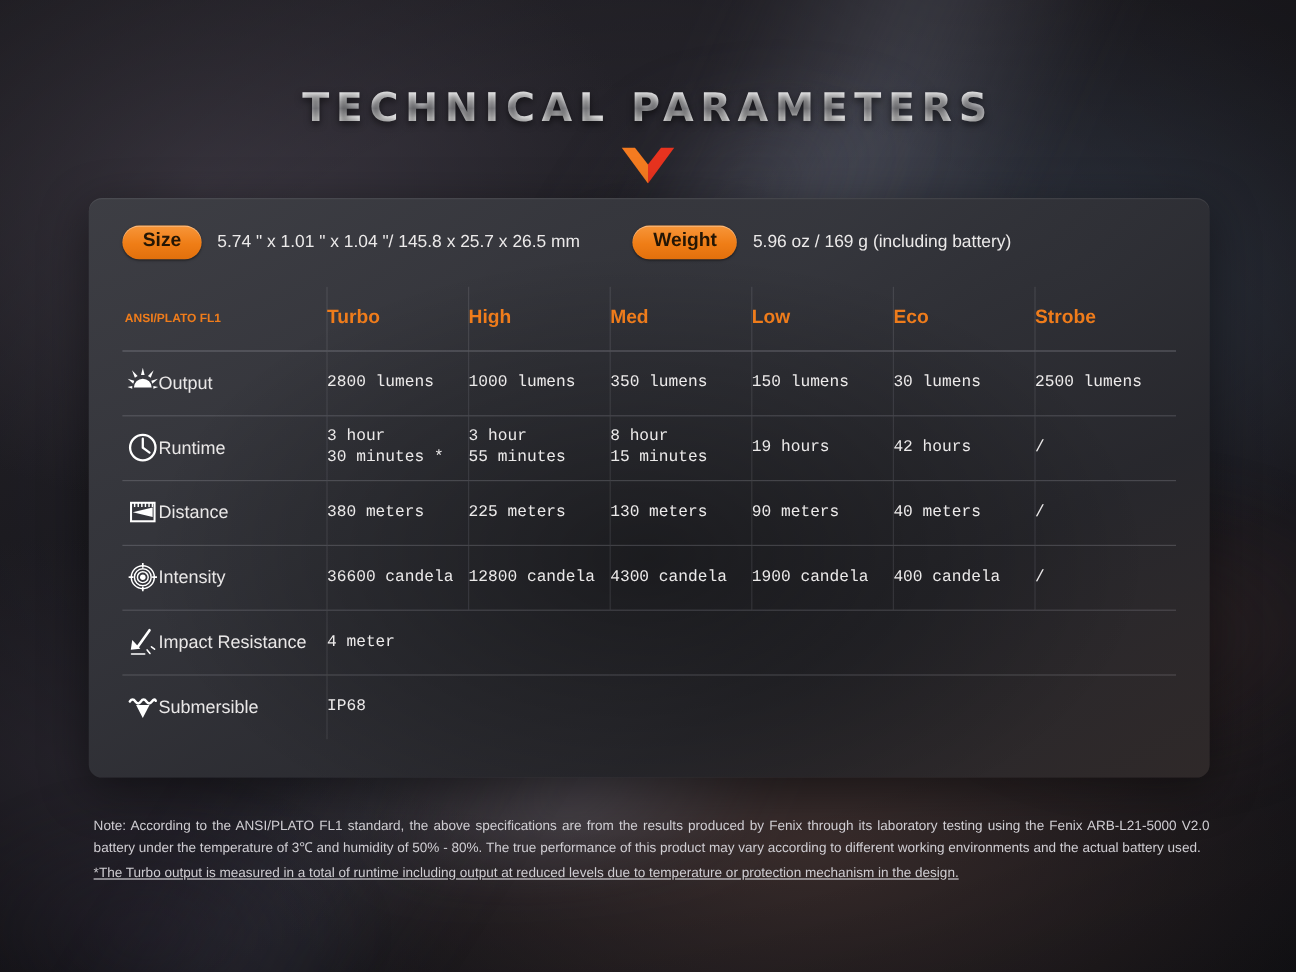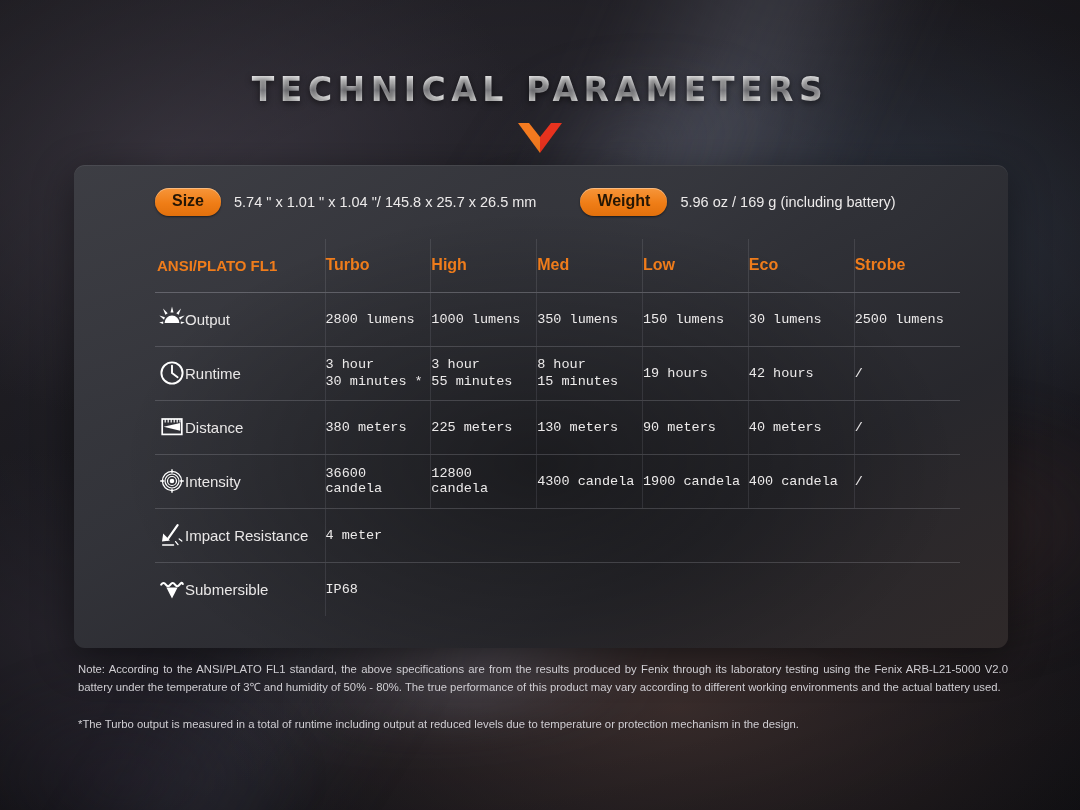--- a/index.html
+++ b/index.html
@@ -63,21 +63,21 @@
     background:linear-gradient(150deg, rgba(62,63,69,0.93) 0%, rgba(52,53,59,0.92) 38%, rgba(40,40,45,0.93) 72%, rgba(48,42,42,0.93) 100%);
     border-radius:11px;
     box-shadow:0 10px 40px rgba(0,0,0,0.45), inset 0 1px 0 rgba(255,255,255,0.07);
     z-index:2;
     overflow:hidden;
   }
   #panel::after{
     content:""; position:absolute; inset:0; pointer-events:none;
     background:radial-gradient(ellipse 60% 70% at 50% 62%, rgba(0,0,0,0.42) 0%, rgba(0,0,0,0) 75%);
   }
-  .panel-inner { position:relative; z-index:1; padding:0 48px;margin-left:33px; }
+  .panel-inner { position:relative; z-index:1; padding:0 28px; }
 
   
   .specbar { height:74px; display:flex; align-items:center; }
   .spec { display:flex; align-items:center; }
   .spec + .spec { margin-left:44px; }
   .pill {
     background:linear-gradient(180deg,#f7963a 0%,#ef7d16 55%,#e2700c 100%);
     color:#241605; font-weight:bold; font-size:16px;
     border-radius:14px; padding:4px 17px 5px; line-height:1.15;
     box-shadow:0 1px 2px rgba(0,0,0,0.5), inset 0 1px 0 rgba(255,255,255,0.35);
@@ -87,45 +87,45 @@
 
   
   table.spec-table { width:100%; border-collapse:collapse; table-layout:fixed; }
   table.spec-table td, table.spec-table th { text-align:left; vertical-align:middle; padding:0; }
   .col-label { width:170px; }
 
   .hrow th {
     color:#ef7c1b; font-weight:bold; font-size:16px; height:53px;
     border-bottom:1px solid rgba(200,200,210,0.30);
   }
-  .hrow th.col-label { font-size:15px; text-align:left; padding-left:2px; }
+  .hrow th.col-label { font-size:10px; text-align:left; padding-left:2px; }
   .hrow th + th { border-left:1px solid rgba(170,170,180,0.17); }
 
   .drow td {
     color:#eceaea; font-size:13.5px; height:54px;
     border-bottom:1px solid rgba(190,190,200,0.22);
   }
   .drow td + td { border-left:1px solid rgba(170,170,180,0.15);font-family:Liberation Mono, monospace; }
   .drow:last-child td { border-bottom:none; }
 
   .lbl-cell { text-align:left !important; }
   .lbl-wrap { display:flex; align-items:center; padding-left:4px; }
   .lbl-wrap .ico { width:26px; height:26px; flex:0 0 26px; display:block; }
   .lbl-wrap .txt { color:#e9e7e7; font-size:15px; white-space:nowrap; }
   .two-line { line-height:1.28; }
   .dash { color:#d8d6d6; }
   .wide-cell { color:#eceaea; font-size:13.5px; }
   .row-tall td { height:54px; }
 
   
   #note {
-    position:absolute; left:78px; top:660px; width:930px; z-index:2;
+    position:absolute; left:78px; top:680px; width:930px; z-index:2;
     color:#cfcdd2; font-size:11.3px; line-height:1.62; text-align:justify;
   }
-  #note p + p { margin-top:18px; }
+  #note p + p { margin-top:2px;text-decoration:underline; }
 </style>
 </head>
 <body>
 
 <div id="bg">
   <div class="layer bg-base"></div>
   <div class="layer bg-blob"></div>
   <div class="layer bg-streak"></div>
   <div class="layer bg-streak2"></div>
   <div class="layer bg-vig"></div>

